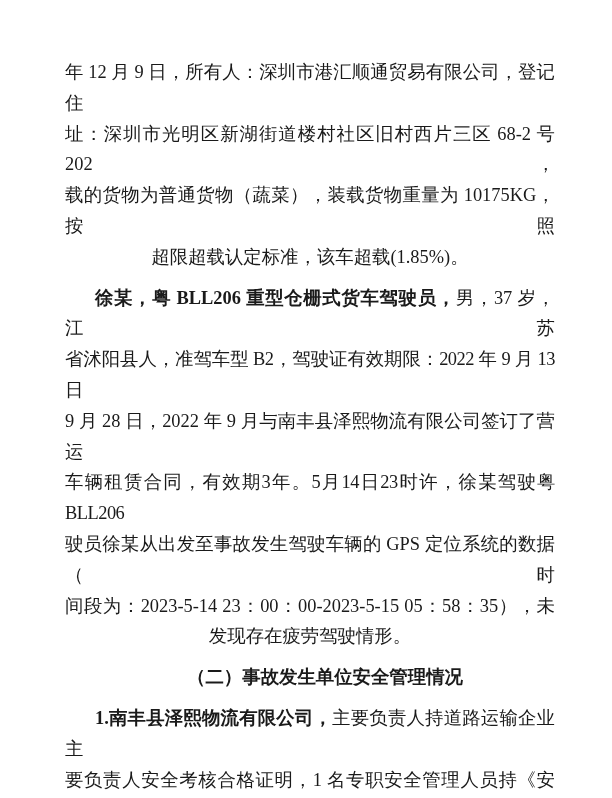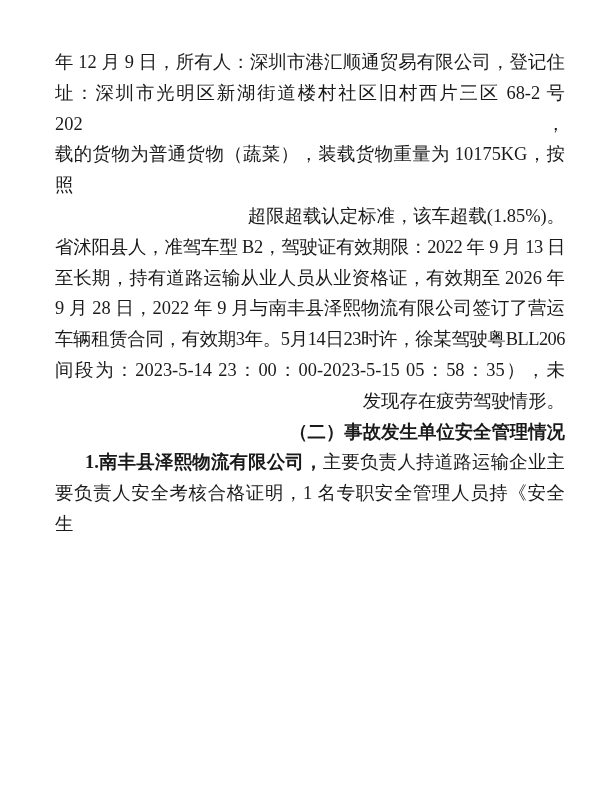--- a/index.html
+++ b/index.html
@@ -17,23 +17,23 @@
   }
   .doc {
     position: absolute;
     left: 55px;
     top: 47px;
     width: 510px;
     color: #1a1a1a;
     font-size: 18.4px;
     line-height: 30.8px;
   }
-  .para { margin: 0; padding: 0; }
+  .para { margin: 10px; padding: 0; }
   .ln {
-    text-align: right;
+    text-align: center;
     white-space: normal;
   }
   .ln.j {
     text-align: justify;
     text-align-last: justify;
   }
   .ln.ind { text-indent: 30px; }
   .ln.tight { letter-spacing: -0.5px; }
   .r { }
   .r.b { font-weight: bold; }
@@ -45,24 +45,25 @@
   <div class="doc">
 
     <div class="para">
       <div class="ln j"><span class="r">年 12 月 9 日，所有人：深圳市港汇顺通贸易有限公司，登记住</span></div>
       <div class="ln j"><span class="r">址：深圳市光明区新湖街道楼村社区旧村西片三区 68-2 号 202，</span></div>
       <div class="ln j"><span class="r">载的货物为普通货物（蔬菜），装载货物重量为 10175KG，按照</span></div>
       <div class="ln"><span class="r">超限超载认定标准，该车超载(1.85%)。</span></div>
     </div>
 
     <div class="para">
+      <div class="ln j ind"><span class="r b">徐某，粤 BLL206 重型仓栅式货车驾驶员，</span><span class="r">男，37 岁，江苏</span></div>
       <div class="ln j tight"><span class="r">省沭阳县人，准驾车型 B2，驾驶证有效期限：2022 年 9 月 13 日</span></div>
-      <div class="ln j"><span class="r">至长期，持有道路运输从业人员从业资格证，有效期至 2026 年</span></div>
       <div class="ln j"><span class="r">9 月 28 日，2022 年 9 月与南丰县泽熙物流有限公司签订了营运</span></div>
       <div class="ln j tight"><span class="r">车辆租赁合同，有效期3年。5月14日23时许，徐某驾驶粤BLL206</span></div>
+      <div class="ln j"><span class="r">驶员徐某从出发至事故发生驾驶车辆的 GPS 定位系统的数据（时</span></div>
       <div class="ln j"><span class="r">间段为：2023-5-14 23：00：00-2023-5-15 05：58：35），未</span></div>
       <div class="ln"><span class="r">发现存在疲劳驾驶情形。</span></div>
     </div>
 
     <div class="para">
       <div class="ln ind"><span class="r b">（二）事故发生单位安全管理情况</span></div>
     </div>
 
     <div class="para">
       <div class="ln j ind"><span class="r b">1.南丰县泽熙物流有限公司，</span><span class="r">主要负责人持道路运输企业主</span></div>

